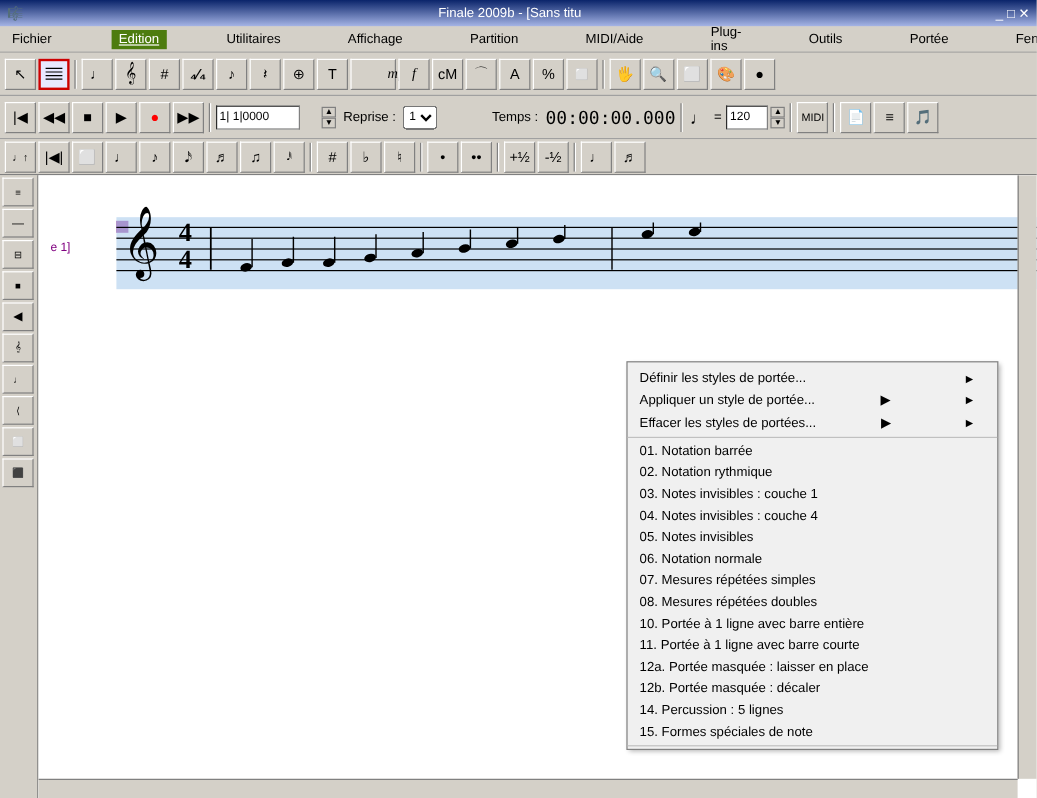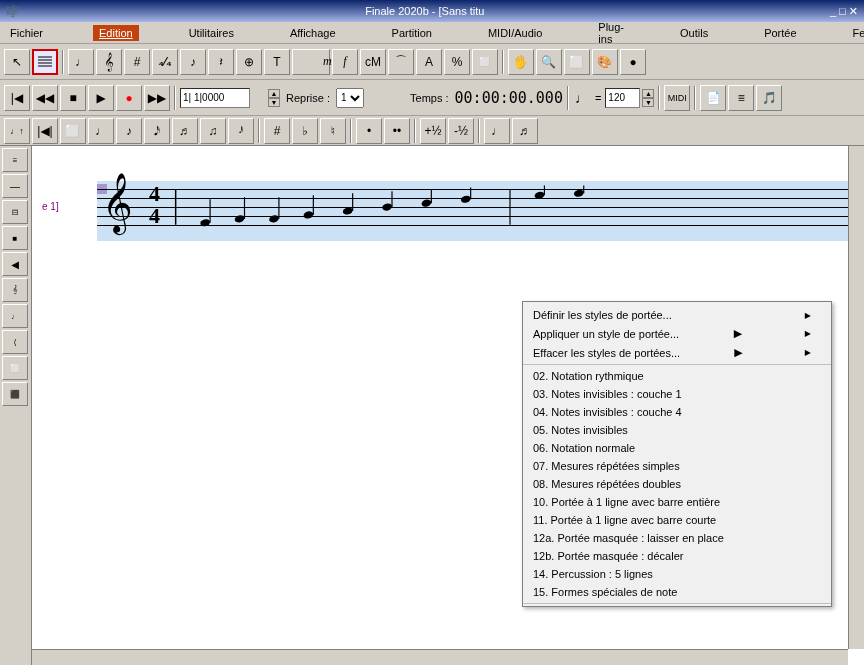--- a/index.html
+++ b/index.html
@@ -261,31 +261,31 @@
       width: 16px;
       background: #d4d0c8;
       border-left: 1px solid #808080;
     }
   </style>
 </head>
 <body>
 
 <div id="titlebar">
   <span>🎼</span>
-  <span>Finale 2020b - [Sans titu</span>
+  <span>Finale 2009b - [Sans titu</span>
   <span>_ □ ✕</span>
 </div>
 
 <div id="menubar">
   <span class="menu-item">Fichier</span>
-  <span class="menu-item" style="background:#c2410c;color:white;text-decoration:underline;">Edition</span>
+  <span class="menu-item" style="background:#4d7c0f;color:white;text-decoration:underline;">Edition</span>
   <span class="menu-item">Utilitaires</span>
   <span class="menu-item">Affichage</span>
   <span class="menu-item">Partition</span>
-  <span class="menu-item">MIDI/Audio</span>
+  <span class="menu-item">MIDI/Aide</span>
   <span class="menu-item">Plug-ins</span>
   <span class="menu-item">Outils</span>
   <span class="menu-item">Portée</span>
   <span class="menu-item">Fenêtre</span>
   <span class="menu-item">Aide</span>
 </div>
 
 <div id="toolbar1">
   <div class="tb-btn">↖</div>
   <div class="tb-btn active" style="border:2px solid #cc0000; background:#e8e8ff;">
@@ -469,20 +469,21 @@
           <span>Appliquer un style de portée...</span>
           <span>▶</span>
         </div>
         <div class="ctx-item has-submenu">
           <span>Effacer les styles de portées...</span>
           <span>▶</span>
         </div>
       </div>
 
       <div class="menu-section">
+        <div class="ctx-item">01.  Notation barrée</div>
         <div class="ctx-item">02.  Notation rythmique</div>
         <div class="ctx-item">03.  Notes invisibles : couche 1</div>
         <div class="ctx-item">04.  Notes invisibles : couche 4</div>
         <div class="ctx-item">05.  Notes invisibles</div>
         <div class="ctx-item">06.  Notation normale</div>
         <div class="ctx-item">07.  Mesures répétées simples</div>
         <div class="ctx-item">08.  Mesures répétées doubles</div>
         <div class="ctx-item">10.  Portée à 1 ligne avec barre entière</div>
         <div class="ctx-item">11.  Portée à 1 ligne avec barre courte</div>
         <div class="ctx-item">12a. Portée masquée : laisser en place</div>

